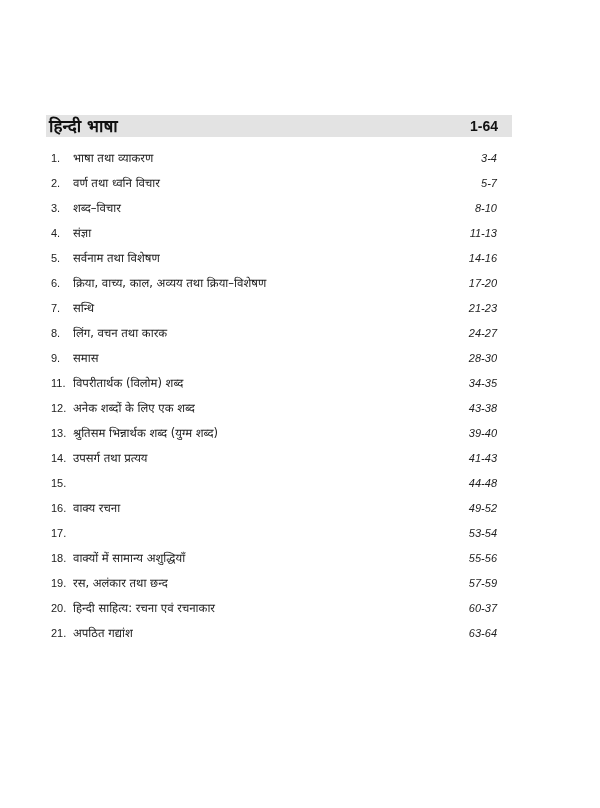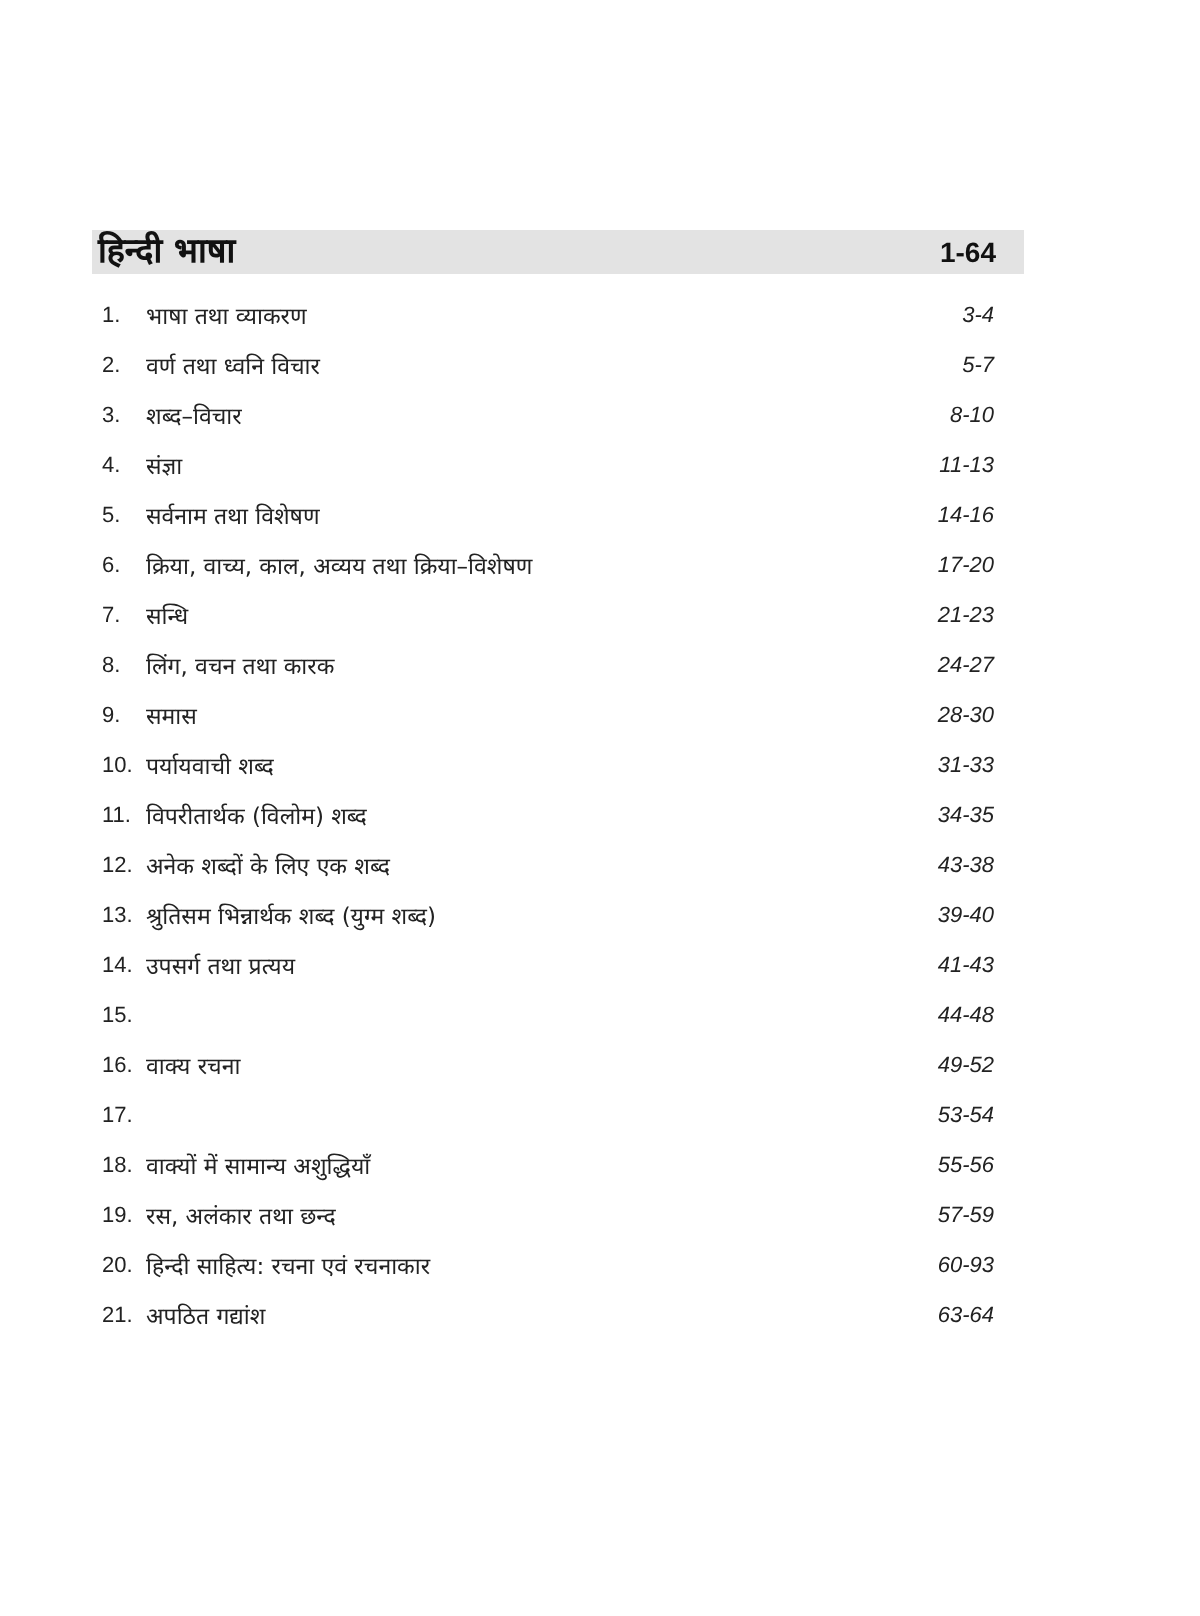--- a/index.html
+++ b/index.html
@@ -142,25 +142,20 @@
       <span class="toc-num">8.</span>
       <span class="toc-title">लिंग, वचन तथा कारक</span>
       <span class="toc-page">24-27</span>
     </li>
     <li class="toc-row">
       <span class="toc-num">9.</span>
       <span class="toc-title">समास</span>
       <span class="toc-page">28-30</span>
     </li>
     <li class="toc-row">
-      <span class="toc-num">10.</span>
-      <span class="toc-title">पर्यायवाची शब्द</span>
-      <span class="toc-page">31-33</span>
-    </li>
-    <li class="toc-row">
       <span class="toc-num">11.</span>
       <span class="toc-title">विपरीतार्थक (विलोम) शब्द</span>
       <span class="toc-page">34-35</span>
     </li>
     <li class="toc-row">
       <span class="toc-num">12.</span>
       <span class="toc-title">अनेक शब्दों के लिए एक शब्द</span>
       <span class="toc-page">43-38</span>
     </li>
     <li class="toc-row">
@@ -192,21 +187,21 @@
       <span class="toc-page">55-56</span>
     </li>
     <li class="toc-row">
       <span class="toc-num">19.</span>
       <span class="toc-title">रस, अलंकार तथा छन्द</span>
       <span class="toc-page">57-59</span>
     </li>
     <li class="toc-row">
       <span class="toc-num">20.</span>
       <span class="toc-title">हिन्दी साहित्य: रचना एवं रचनाकार</span>
-      <span class="toc-page">60-93</span>
+      <span class="toc-page">60-37</span>
     </li>
     <li class="toc-row">
       <span class="toc-num">21.</span>
       <span class="toc-title">अपठित गद्यांश</span>
       <span class="toc-page">63-64</span>
     </li>
   </ul>
 
 </div>
 

